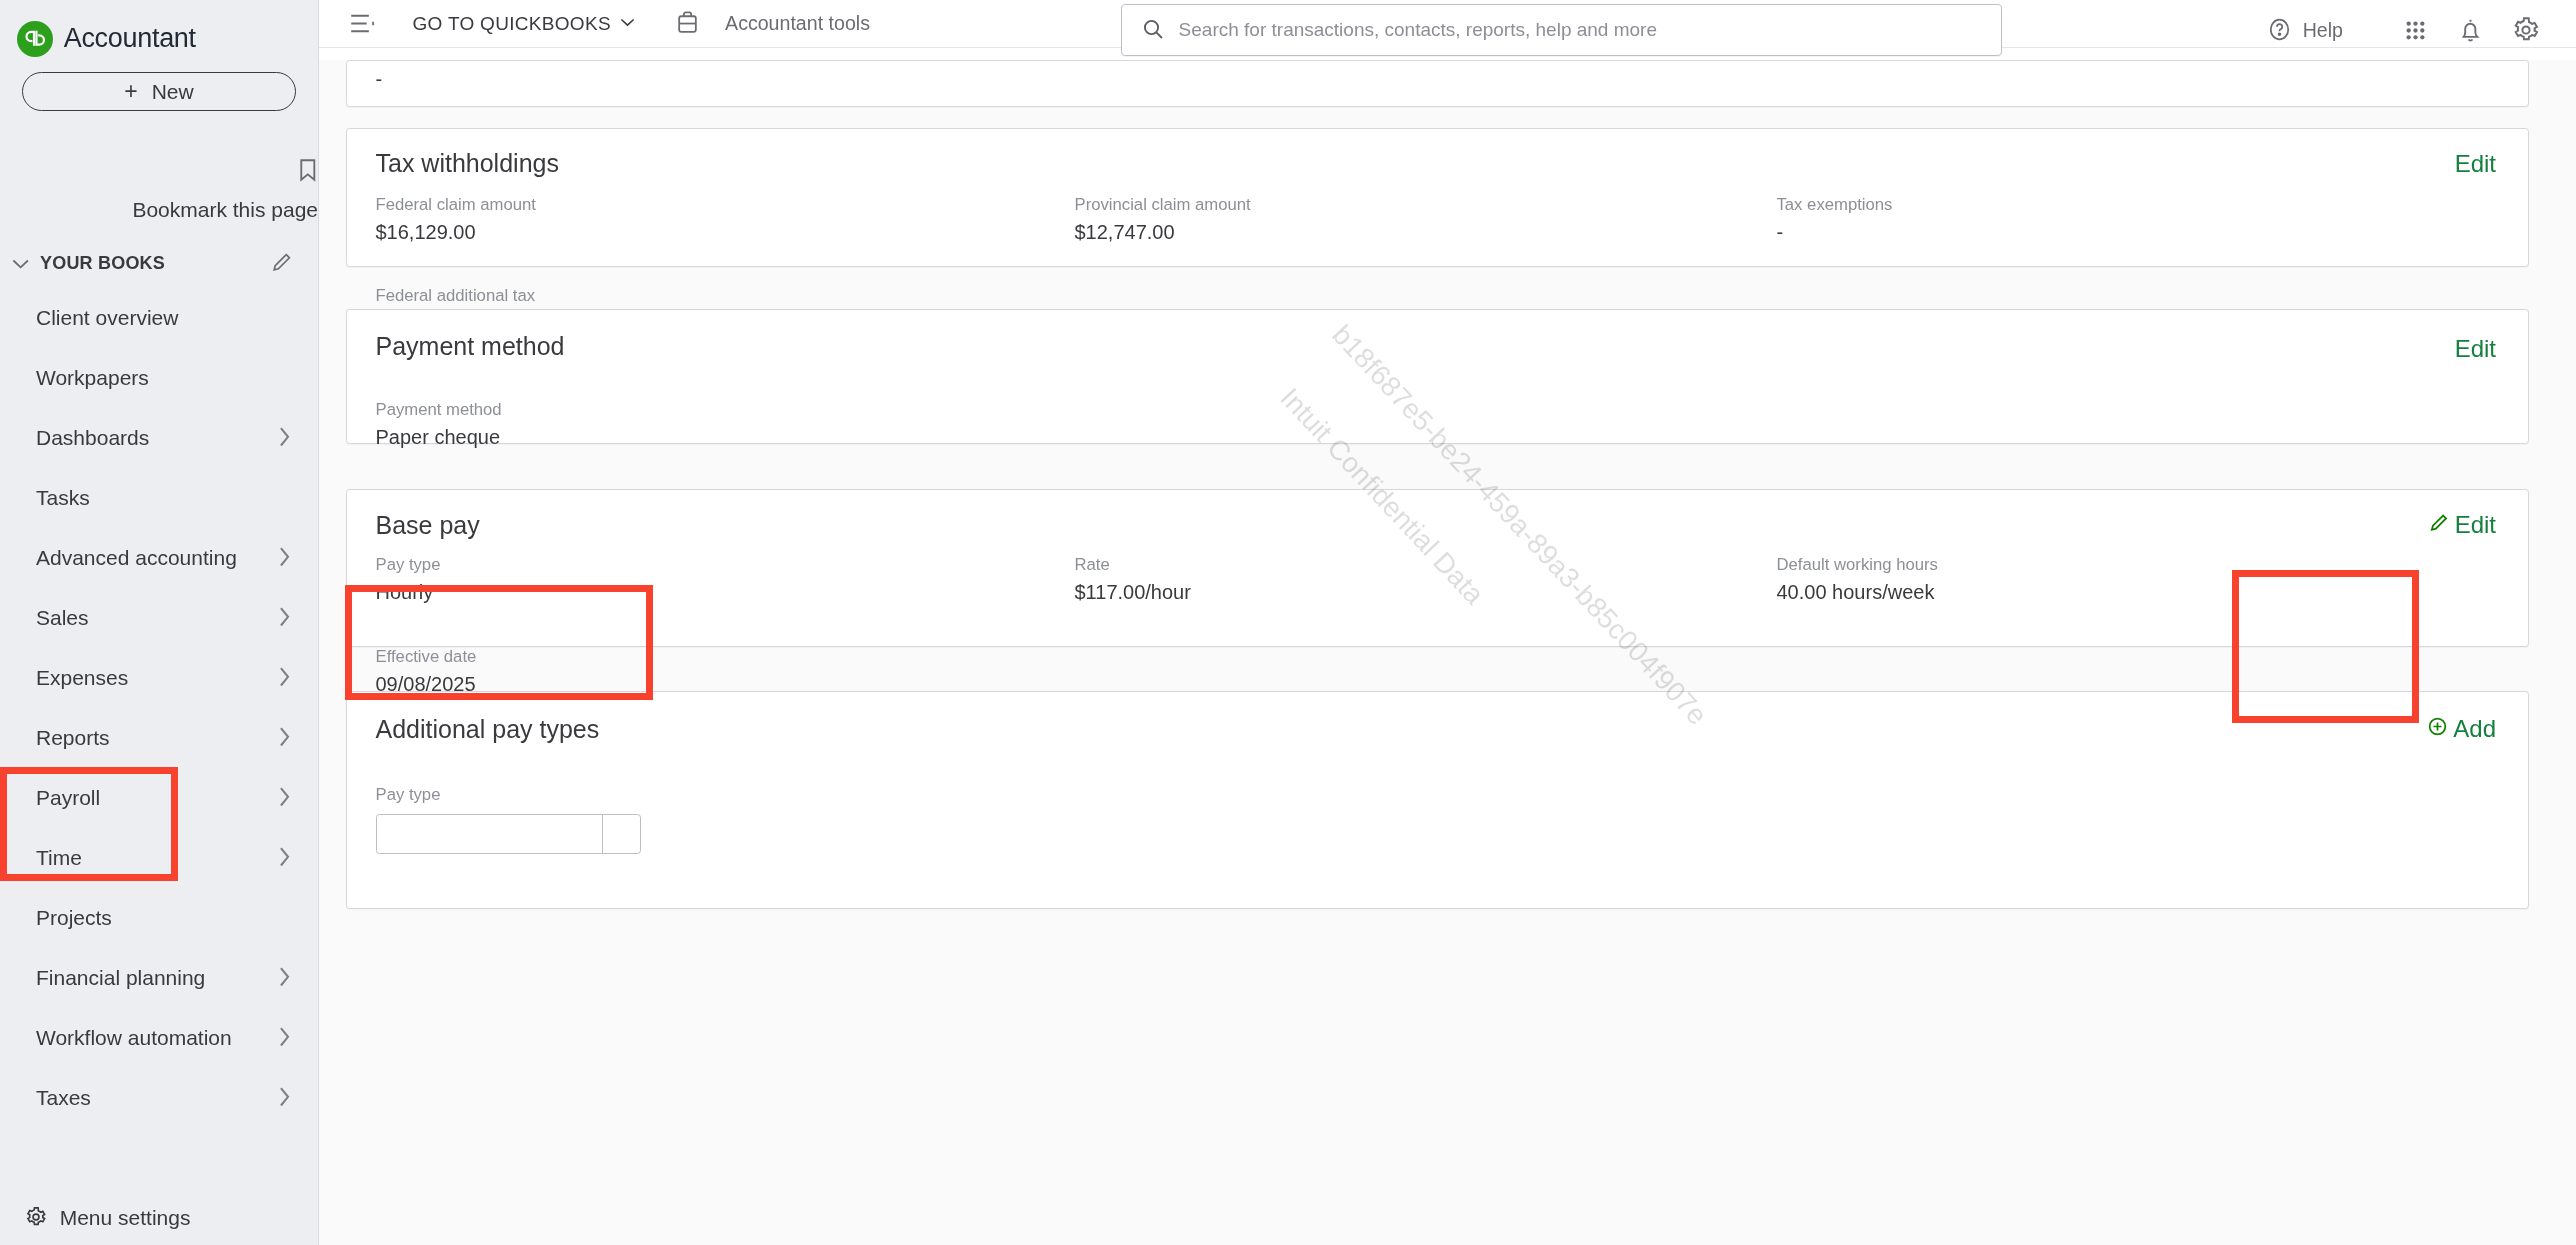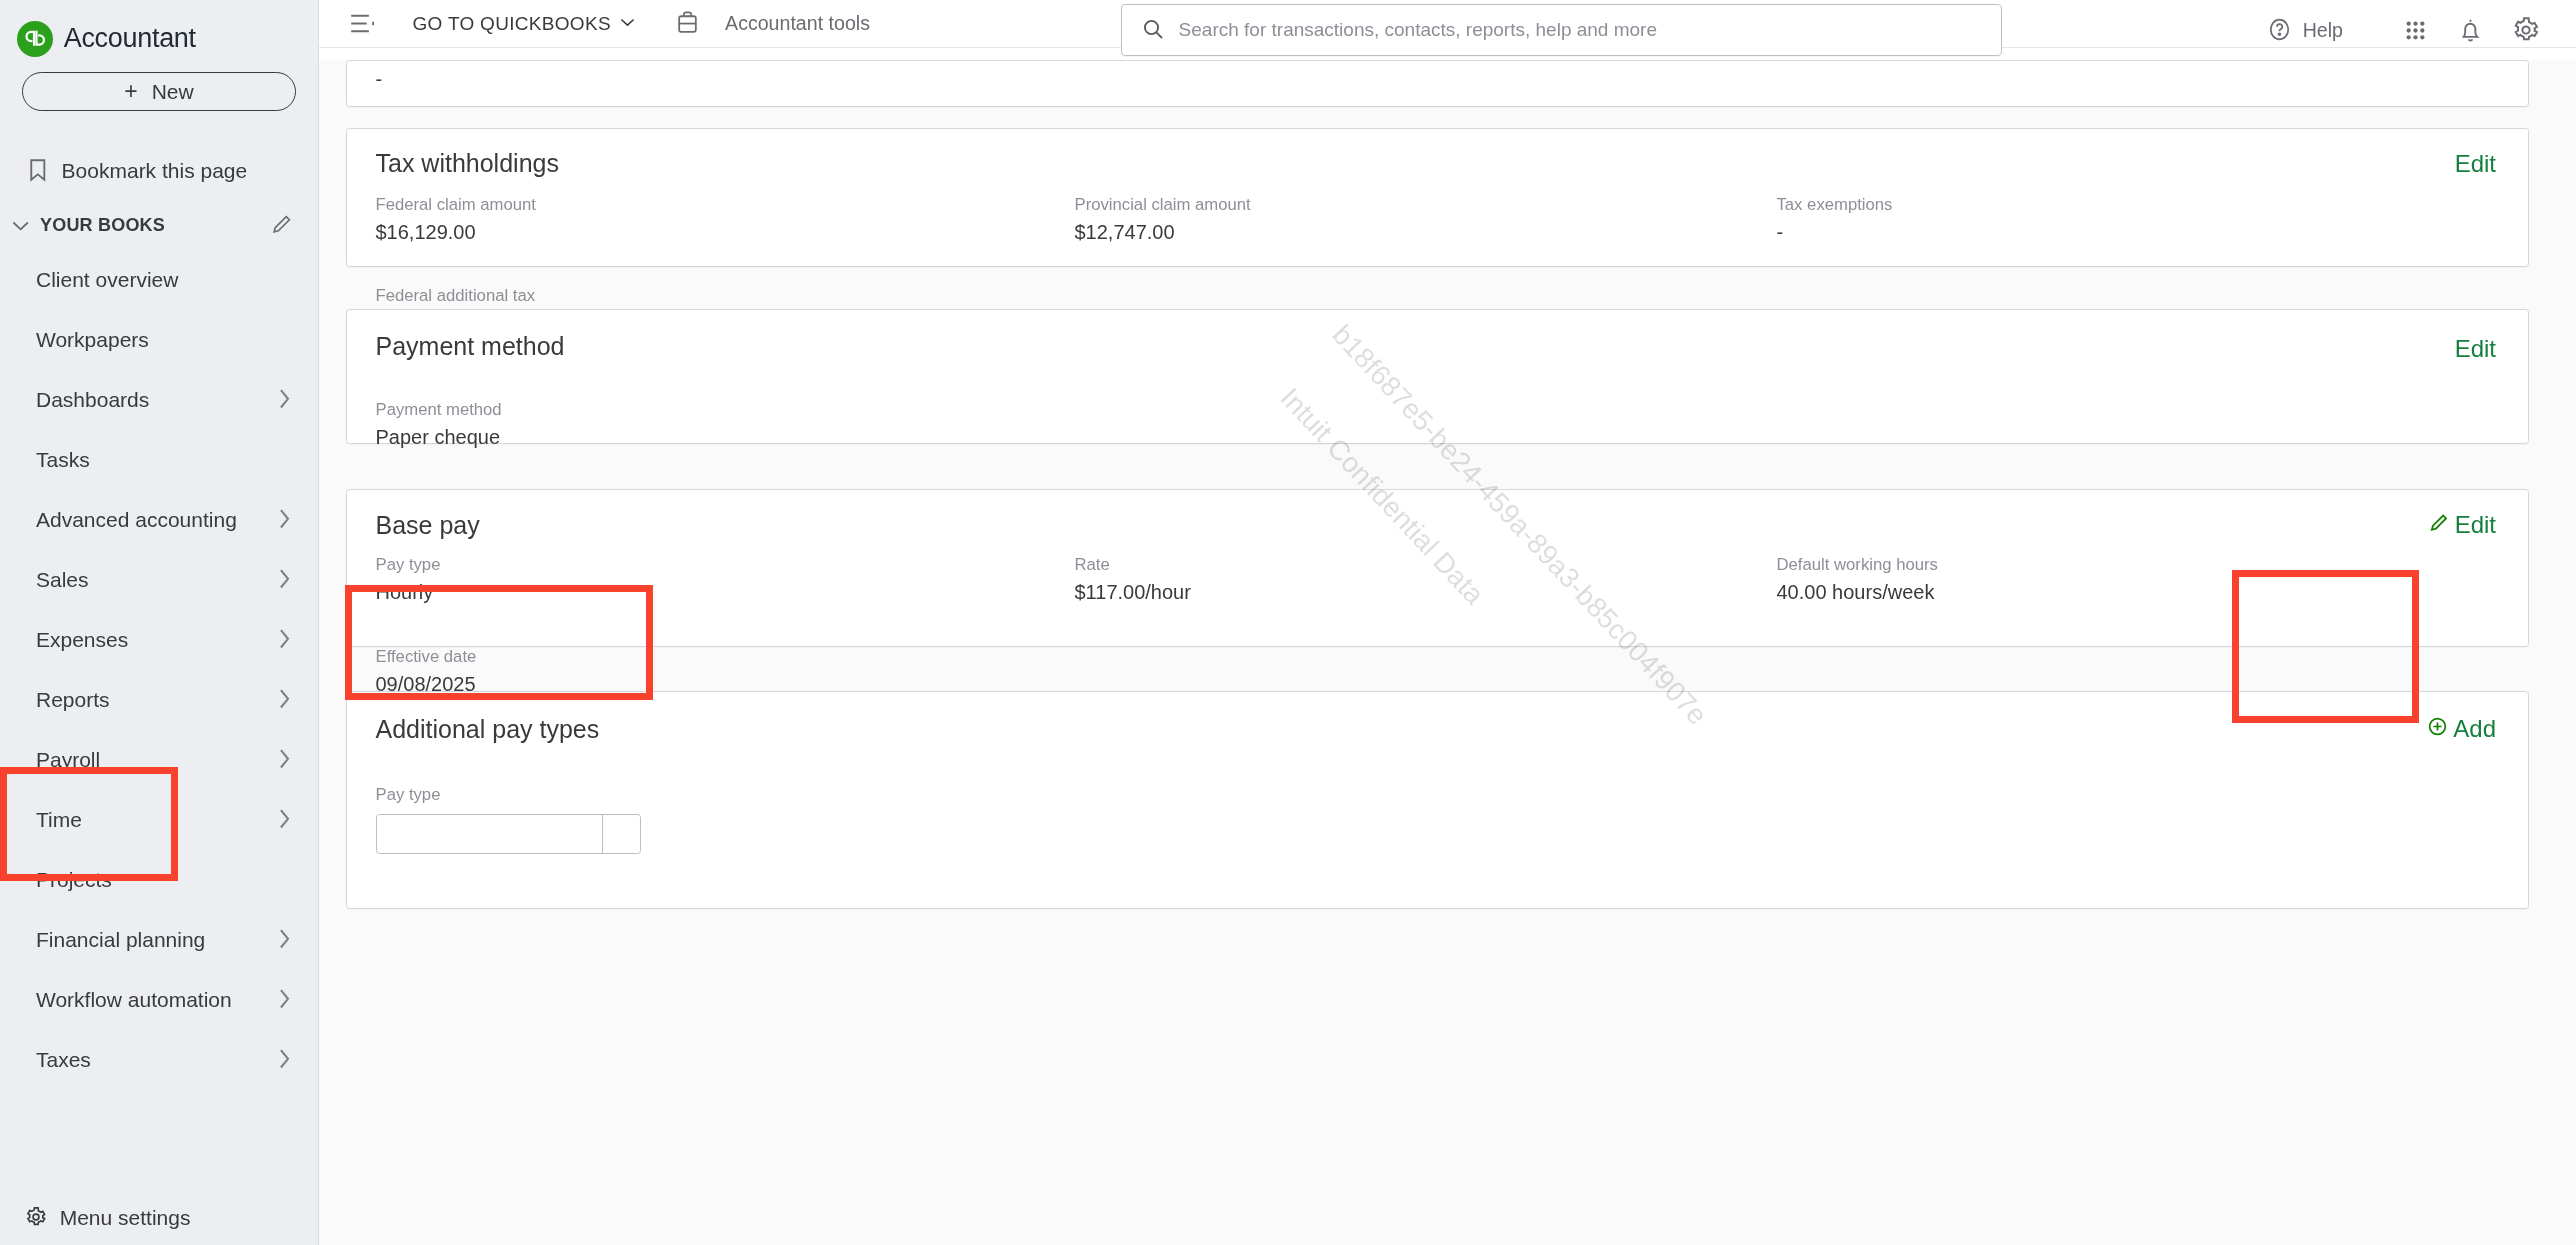--- a/index.html
+++ b/index.html
@@ -23,21 +23,21 @@
   .brand-name { font-size: 27px; color: #222b35; letter-spacing: -0.3px; }
 
   .new-btn {
     margin: 10.4px 22px 0 22px; height: 39px; border: 1.4px solid #393a3d; border-radius: 21px;
     background: transparent; display: flex; align-items: center; justify-content: center;
     gap: 14px; cursor: pointer;
   }
   .new-btn .plus { font-size: 23px; color: #393a3d; line-height: 1; font-weight: 400; }
   .new-btn .lbl  { font-size: 21px; color: #393a3d; }
 
-  .bookmark-row { display: flex; align-items: center; gap: 14px; padding: 47px 0 0 28px; }
+  .bookmark-row { display: flex; align-items: flex-end; gap: 14px; padding: 47px 0 0 28px; flex-direction: column; }
   .bookmark-row .lbl { font-size: 21px; color: #393a3d; }
 
   .books-hdr {
     display: flex; align-items: center; padding: 30px 26.5px 0 8px; gap: 7px;
   }
   .books-hdr .chev-d { width: 25px; display:flex; align-items:center; justify-content:center; }
   .books-hdr .lbl { font-size: 18px; font-weight: bold; color: #393a3d; letter-spacing: 0.2px; flex: 1; }
 
   .nav { margin-top: 12.7px; }
   .nav-item {

